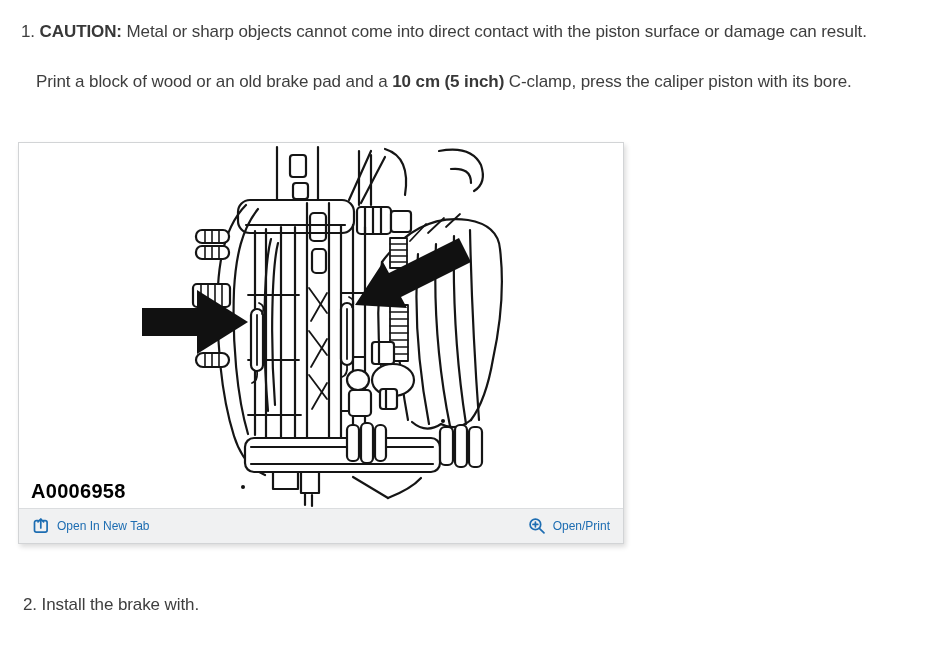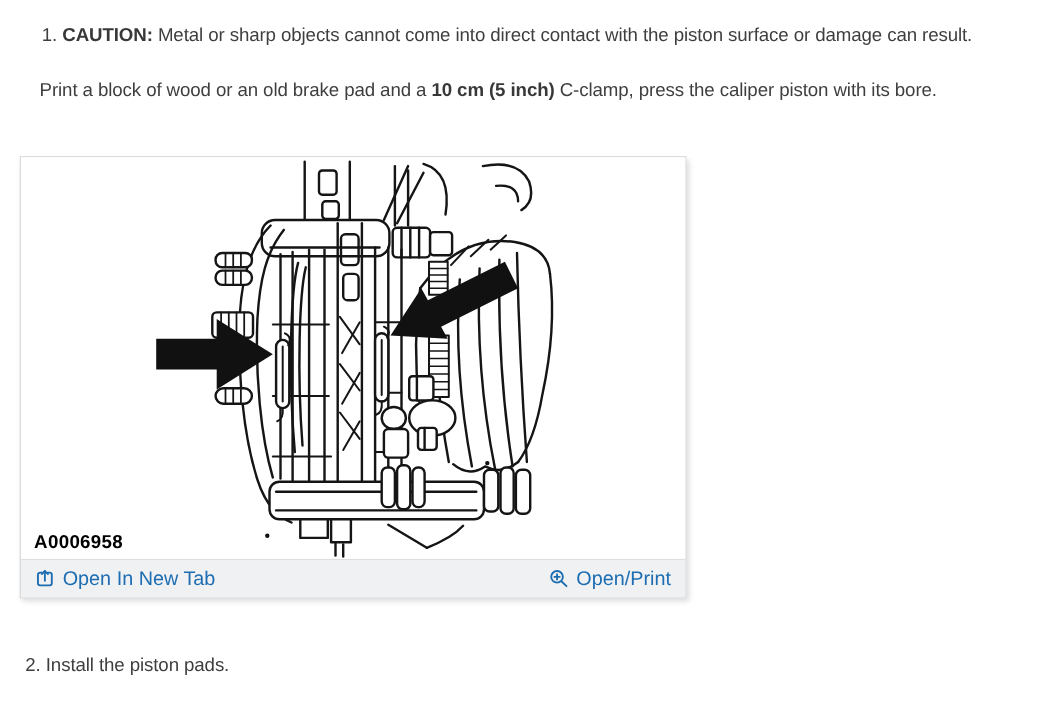--- a/index.html
+++ b/index.html
@@ -3,43 +3,43 @@
 <meta charset="utf-8">
 <style>
   html,body{margin:0;padding:0}
   body{
     width:947px;height:660px;position:relative;overflow:hidden;
     background:#ffffff;color:#3e3e3e;
     font-family:"Liberation Sans","DejaVu Sans",sans-serif;
   }
   p{margin:0;font-size:17px;line-height:1.25;white-space:nowrap;letter-spacing:-0.1px}
   strong{font-weight:bold;color:#383838}
-  .p1{position:absolute;left:38px;top:21px}
+  .p1{position:absolute;left:21px;top:21px}
   .p2{position:absolute;left:36px;top:71px}
   .p3{position:absolute;left:23px;top:594px}
 
   .figure{
     position:absolute;left:18px;top:142px;width:604px;
     border:1px solid #d2d4d6;background:#fff;
     box-shadow:2px 3px 5px rgba(0,0,0,.14);
   }
   .img-area{position:relative;height:365px;background:#fff;overflow:hidden}
   .img-area svg{display:block}
   .fig-code{
     position:absolute;left:12px;bottom:5px;
-    font-size:17px;font-weight:bold;color:#000;letter-spacing:.3px;
+    font-size:20px;font-weight:bold;color:#000;letter-spacing:.3px;
   }
   .toolbar{
     height:34px;background:#f0f1f2;border-top:1px solid #dbdddf;
     display:flex;justify-content:space-between;align-items:center;
     padding:0 13px;
   }
   .tlink{
     display:inline-flex;align-items:center;gap:7px;
-    color:#1d6db2;font-size:18px;text-decoration:none;cursor:pointer;
+    color:#1d6db2;font-size:12px;text-decoration:none;cursor:pointer;
   }
   .tlink svg{display:block}
 </style>
 </head>
 <body>
 
 <p class="p1">
   <span>1.</span>
   <strong>CAUTION:</strong>
   <span>Metal or sharp objects cannot come into direct contact with the piston surface or damage can result.</span>
@@ -214,14 +214,14 @@
         <path d="M7.4,5 V9.8 M5,7.4 H9.8"></path>
         <path d="M11.6,11.6 L16,15.9"></path>
       </svg>
       <span>Open/Print</span>
     </a>
   </div>
 </div>
 
 <p class="p3">
   <span>2.</span>
-  <span>Install the piston pads.</span>
+  <span>Install the brake with.</span>
 </p>
 
 </body></html>

